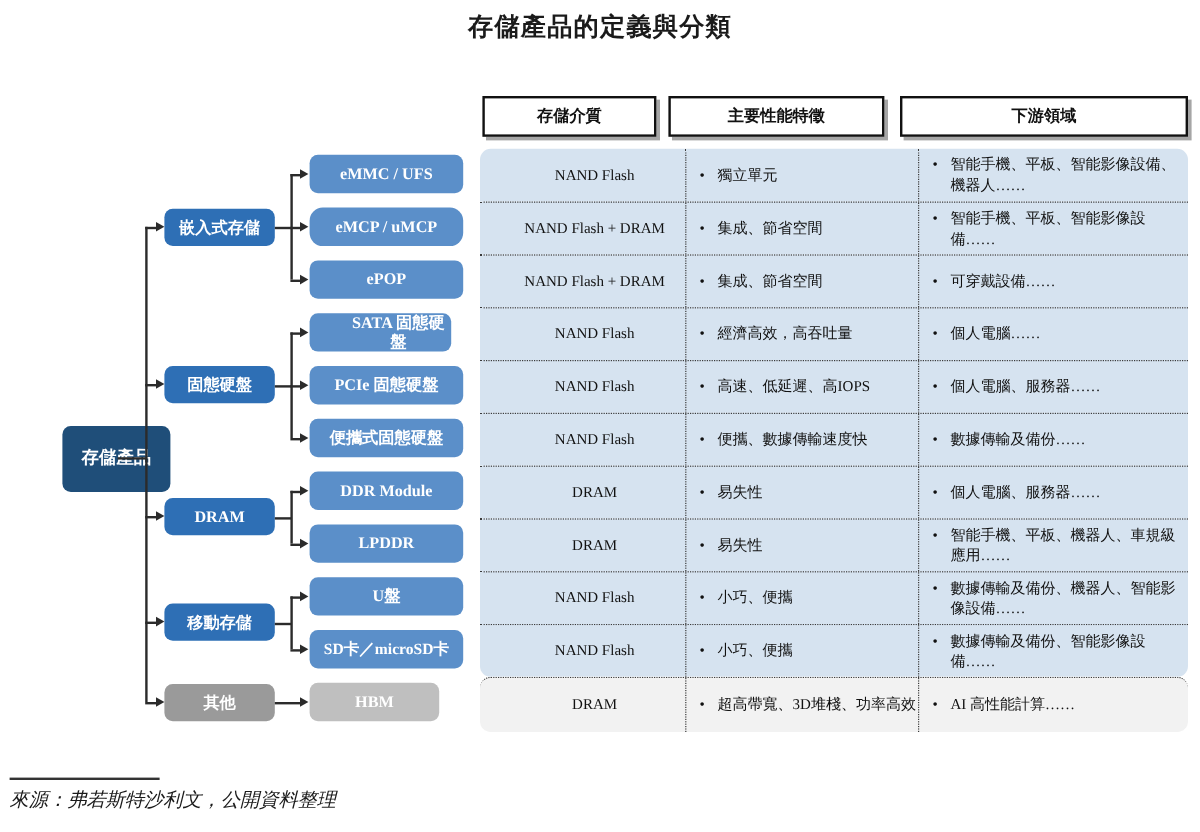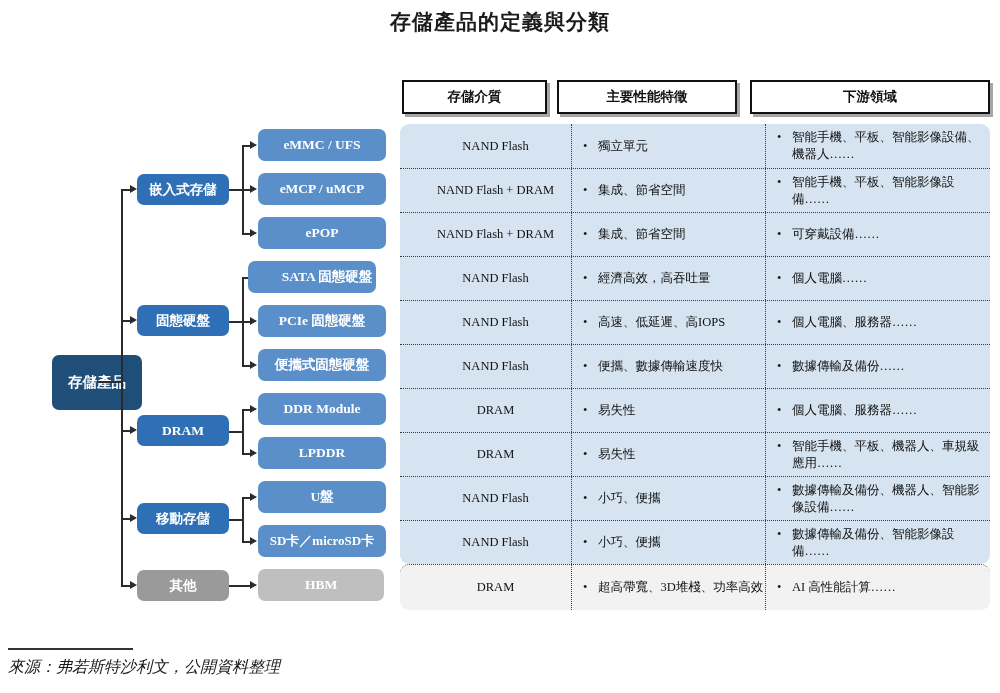--- a/index.html
+++ b/index.html
@@ -154,48 +154,48 @@
   <div class="arrow" style="left:250px;top:493px;"></div>
   <div class="connector" style="left:242px;top:541px;width:9px;height:1.6px;"></div>
   <div class="arrow" style="left:250px;top:537px;"></div>
 
   <div class="connector" style="left:229px;top:585px;width:22px;height:1.6px;"></div>
   <div class="arrow" style="left:250px;top:581px;"></div>
 
   <div class="node lvl3" style="left:258px;top:129px;width:128px;height:32px;">
     <span>eMMC / UFS</span>
     </div>
-  <div class="node lvl3" style="left:258px;top:173px;width:128px;height:32px;">
+  <div class="node lvl3" style="left:258px;top:173px;width:128px;height:32px;border-radius:11px;">
     <span>eMCP / uMCP</span>
     </div>
   <div class="node lvl3" style="left:258px;top:217px;width:128px;height:32px;">
     <span>ePOP</span>
     </div>
-  <div class="node lvl3" style="left:248px;top:261px;width:128px;height:32px;padding-left:30px;">
+  <div class="node lvl3" style="left:258px;top:261px;width:118px;height:32px;padding-left:30px;">
     <span>SATA 固態硬盤</span>
     </div>
   <div class="node lvl3" style="left:258px;top:305px;width:128px;height:32px;">
     <span>PCIe 固態硬盤</span>
     </div>
   <div class="node lvl3" style="left:258px;top:349px;width:128px;height:32px;">
     <span>便攜式固態硬盤</span>
     </div>
   <div class="node lvl3" style="left:258px;top:393px;width:128px;height:32px;">
     <span>DDR Module</span>
     </div>
   <div class="node lvl3" style="left:258px;top:437px;width:128px;height:32px;">
     <span>LPDDR</span>
     </div>
   <div class="node lvl3" style="left:258px;top:481px;width:128px;height:32px;">
     <span>U盤</span>
     </div>
   <div class="node lvl3" style="left:258px;top:525px;width:128px;height:32px;font-size:13px;">
     <span>SD卡／microSD卡</span>
     </div>
-  <div class="node gray3" style="left:258px;top:569px;width:126px;height:32px;">
+  <div class="node gray3" style="left:258px;top:569px;width:108px;height:32px;">
     <span>HBM</span>
     </div>
 
   <div id="table">
 
     <div class="trow first" style="height:44px;">
       <div class="cell c-media">
           <span>NAND Flash</span>
         </div>
       <div class="cell c-feat">

